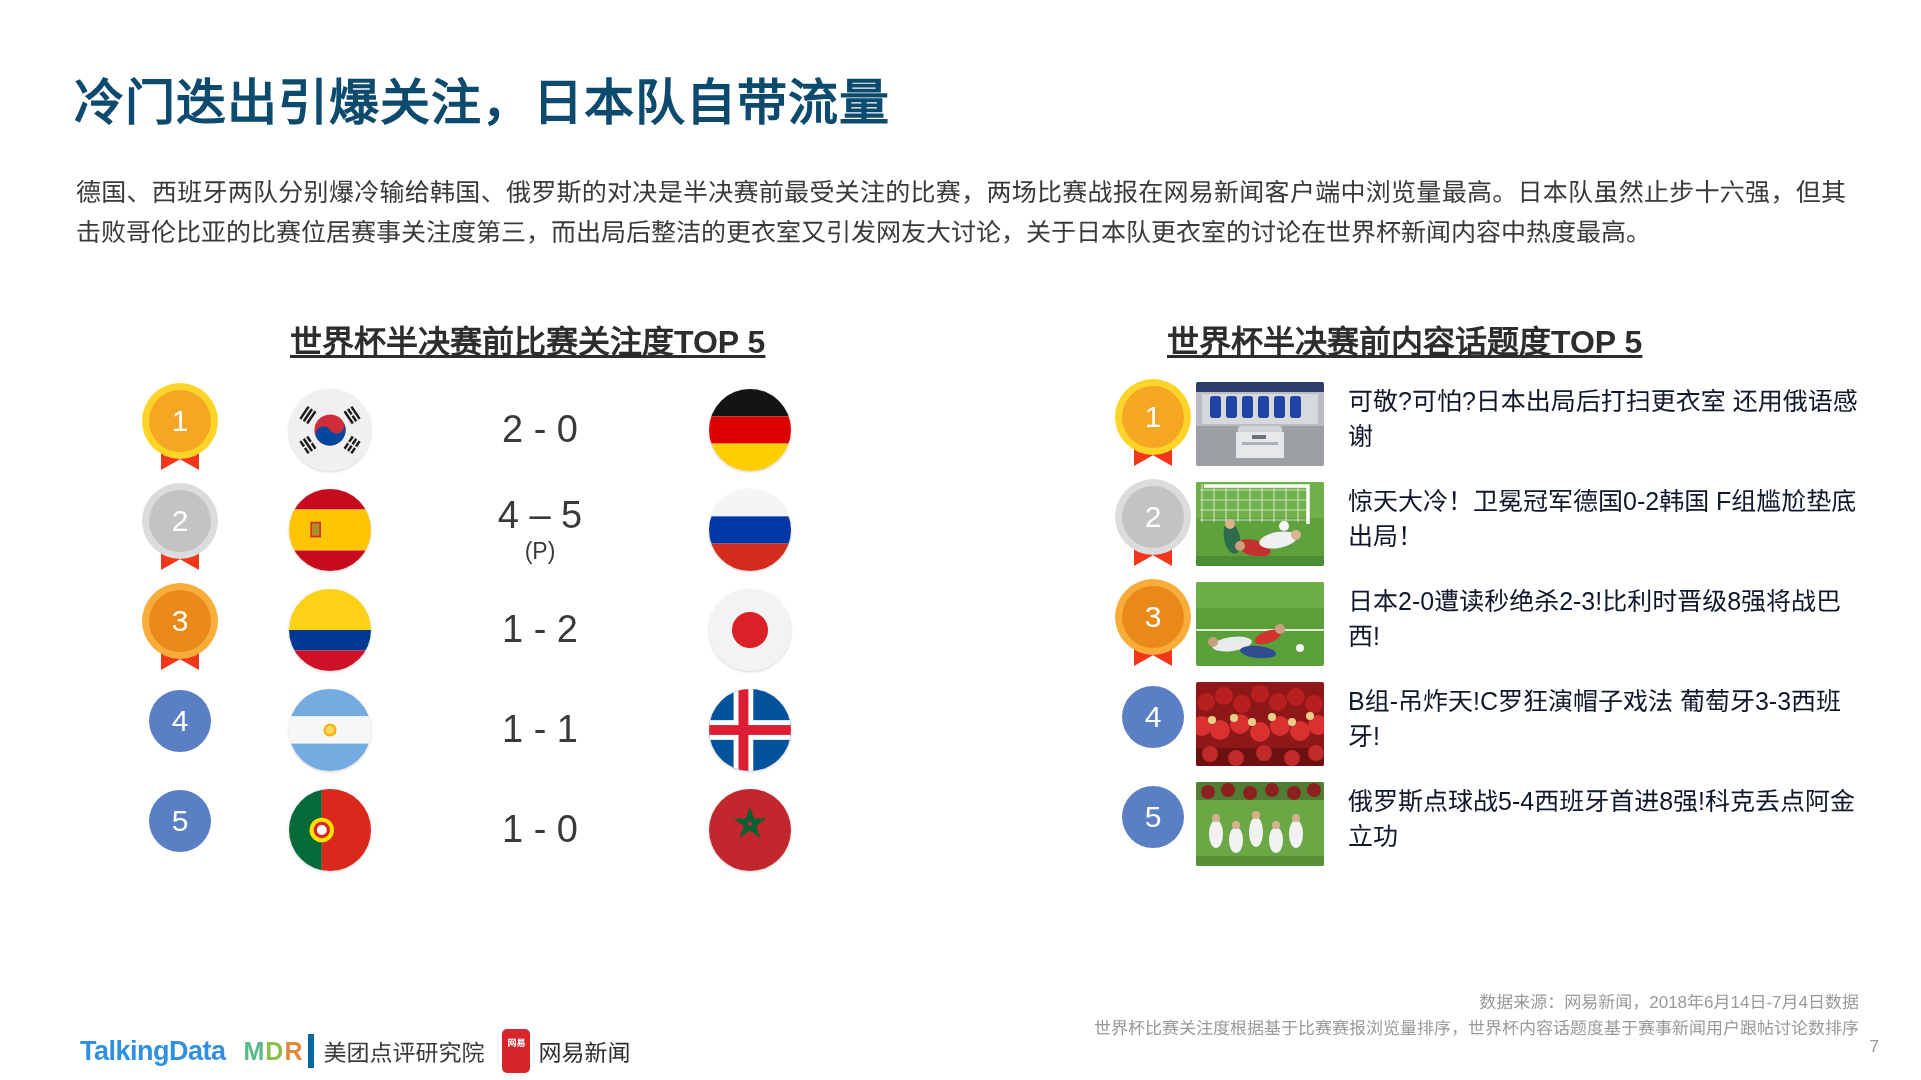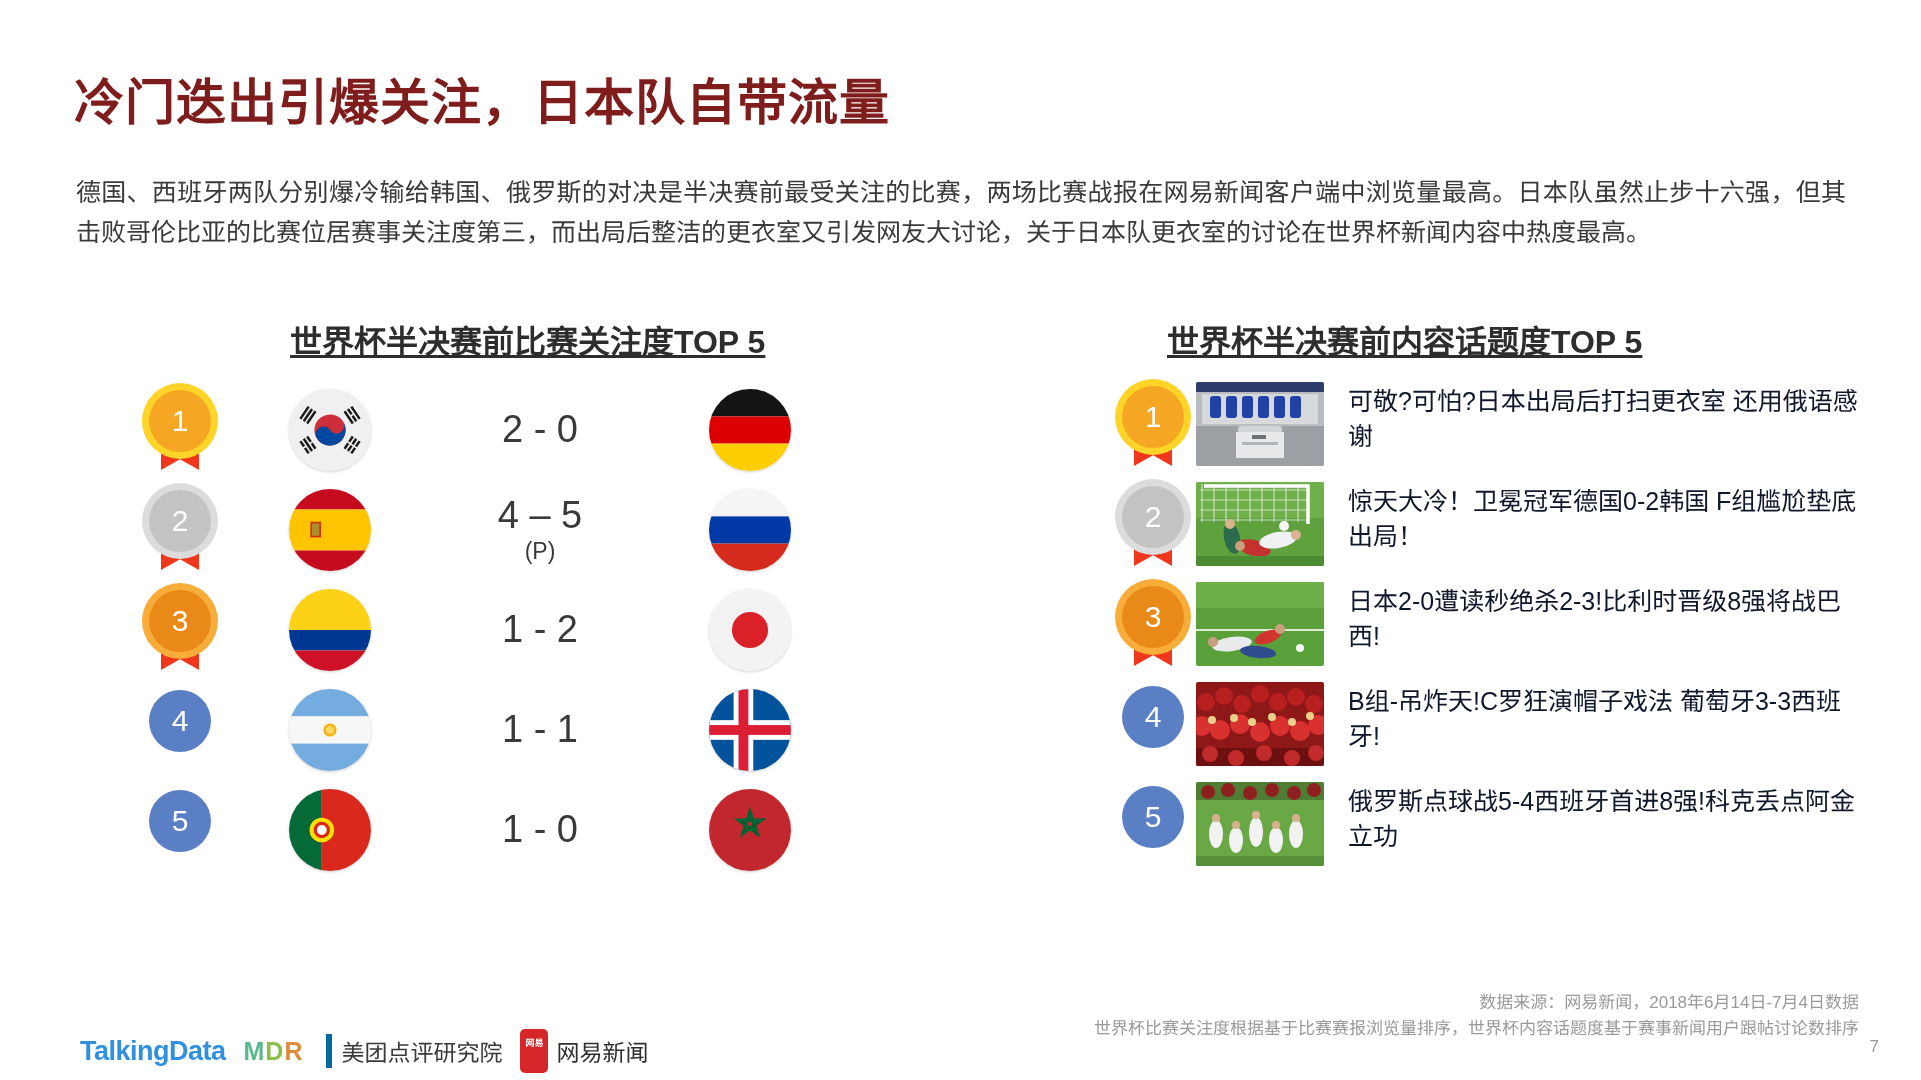--- a/index.html
+++ b/index.html
@@ -19,21 +19,21 @@
     background: #ffffff;
   }
 
   
   .page-title {
     position: absolute;
     left: 74px;
     top: 62px;
     font-size: 50px;
     font-weight: bold;
-    color: #7f1d1d;
+    color: #0c4a6e;
     letter-spacing: 1px;
     white-space: nowrap;
   }
 
   .intro {
     position: absolute;
     left: 76px;
     top: 172px;
     width: 1770px;
     font-size: 25px;
@@ -176,21 +176,21 @@
     display: flex;
     align-items: center;
     gap: 18px;
   }
   .logo-td {
     font-size: 27px;
     font-weight: bold;
     color: #2f8fe0;
     letter-spacing: -0.5px;
   }
-  .logo-mdr { display: flex; align-items: center; gap: 23px; }
+  .logo-mdr { display: flex; align-items: center; gap: 5px; }
   .logo-mdr-mark { font-size: 25px; font-weight: bold; letter-spacing: 1px; }
   .logo-mdr-mark .m { color: #5ab98a; }
   .logo-mdr-mark .d { color: #8bbf4a; }
   .logo-mdr-mark .r { color: #e08a3c; }
   .logo-mdr-text {
     font-size: 23px; color: #3a3a3a;
     border-left: 6px solid #0369a1;
     padding-left: 9px;
   }
   .logo-netease { display: flex; align-items: center; gap: 8px; }

